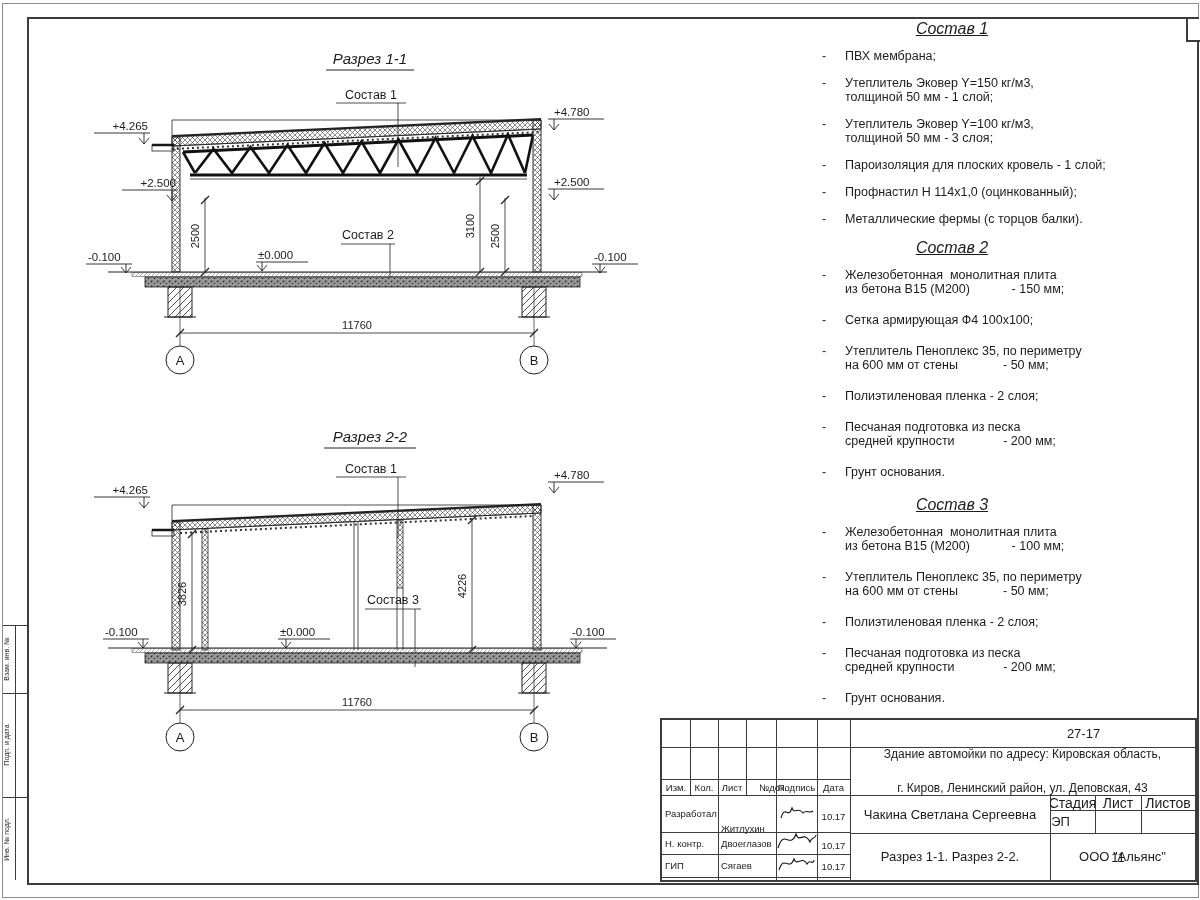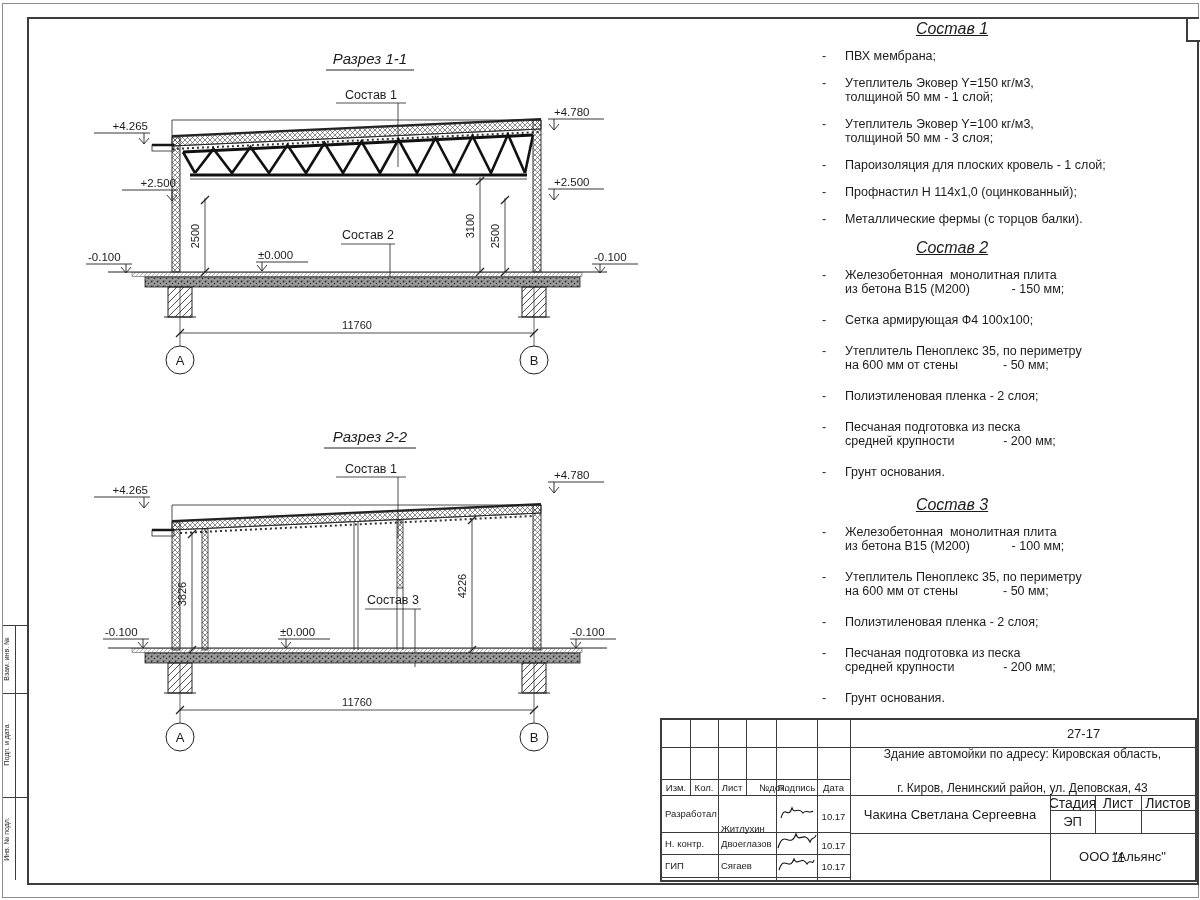--- a/index.html
+++ b/index.html
@@ -480,18 +480,19 @@
 
     <div class="cell f13" style="left:188px;top:0;width:397px;height:27px;padding-left:35px;">27-17</div>
     <div class="cell" style="left:188px;top:27px;width:345px;height:48px;flex-direction:column;justify-content:space-between;">
       <div class="f12">Здание автомойки по адресу: Кировская область,</div>
       <div class="f12">г. Киров, Ленинский район, ул. Деповская, 43</div>
     </div>
     <div class="cell f13" style="left:188px;top:75px;width:200px;height:38px;">Чакина Светлана Сергеевна</div>
     <div class="cell f10" style="left:388px;top:75px;width:45px;height:15px;">Стадия</div>
     <div class="cell f10" style="left:433px;top:75px;width:46px;height:15px;">Лист</div>
     <div class="cell f10" style="left:479px;top:75px;width:54px;height:15px;">Листов</div>
-    <div class="cell f13" style="left:388px;top:90px;width:45px;height:23px;">ЭП</div>
+    <div class="cell f13" style="left:376px;top:90px;width:45px;height:23px;">ЭП</div>
     <div class="cell f13" style="left:433px;top:90px;width:46px;height:23px;margin-top:36px;">11</div>
+    <div class="cell f13" style="left:188px;top:113px;width:200px;height:47px;">Разрез 1-1. Разрез 2-2.</div>
     <div class="cell f13" style="left:388px;top:113px;width:145px;height:47px;">ООО "Альянс"</div>
   </div>
 
 </div>
 
 </body></html>

